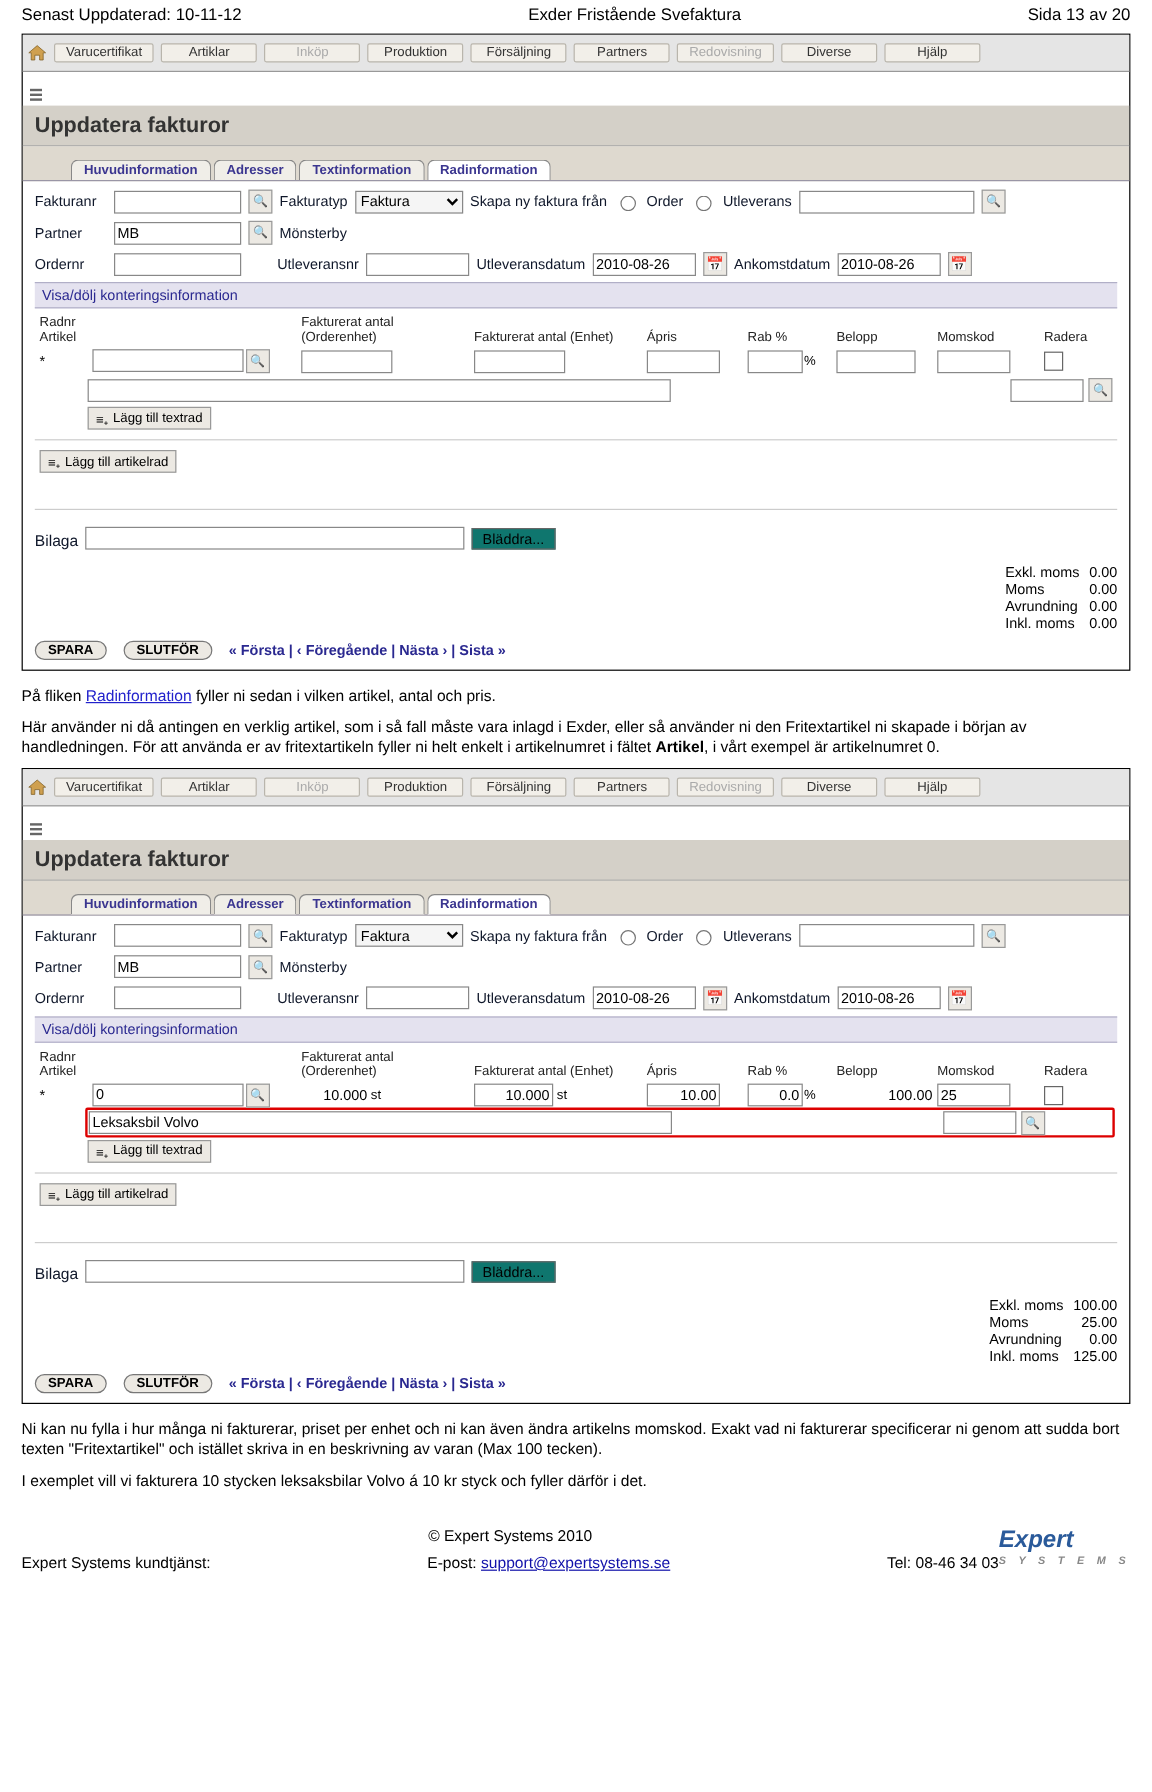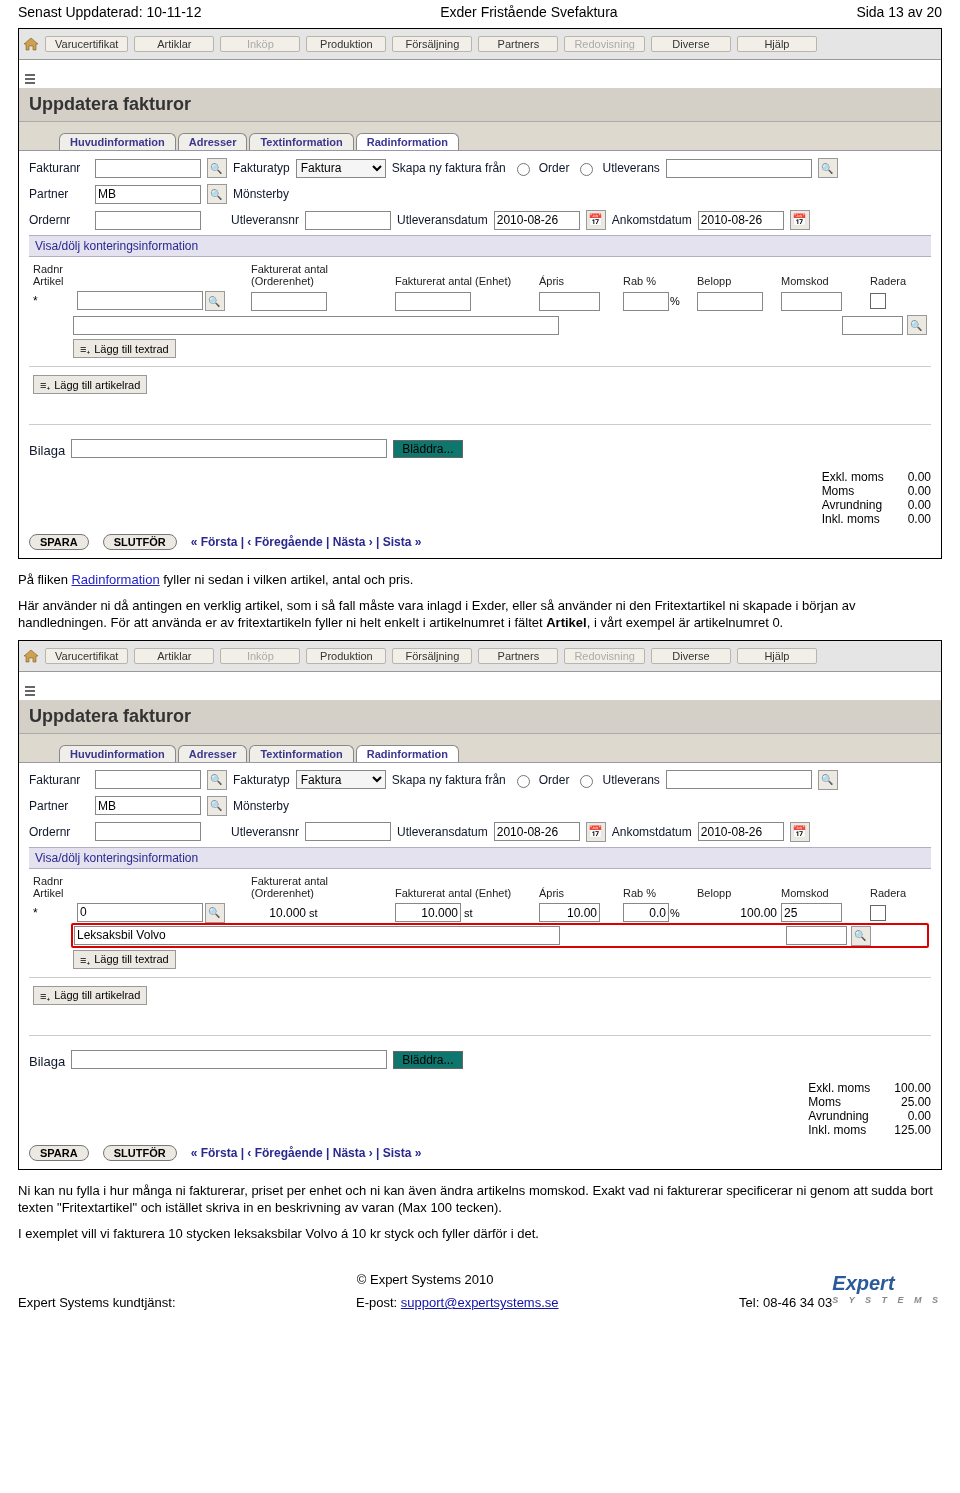--- a/index.html
+++ b/index.html
@@ -195,21 +195,21 @@
     background: #0f766e;
     border: 1px solid #666;
     font-size: 12px;
   }
   .totals {
     float: right;
     font-size: 12px;
     margin-top: 10px;
     margin-right: 10px;
   }
-  .totals-row { display: flex; justify-content: space-between; gap: 24px; }
+  .totals-row { display: flex; justify-content: space-between; gap: 8px; }
   .ftr-actions {
     display: flex;
     align-items: center;
     gap: 14px;
     padding: 8px 10px;
     clear: both;
   }
   .pill-btn {
     padding: 1px 10px;
     background: #ece9e3;

